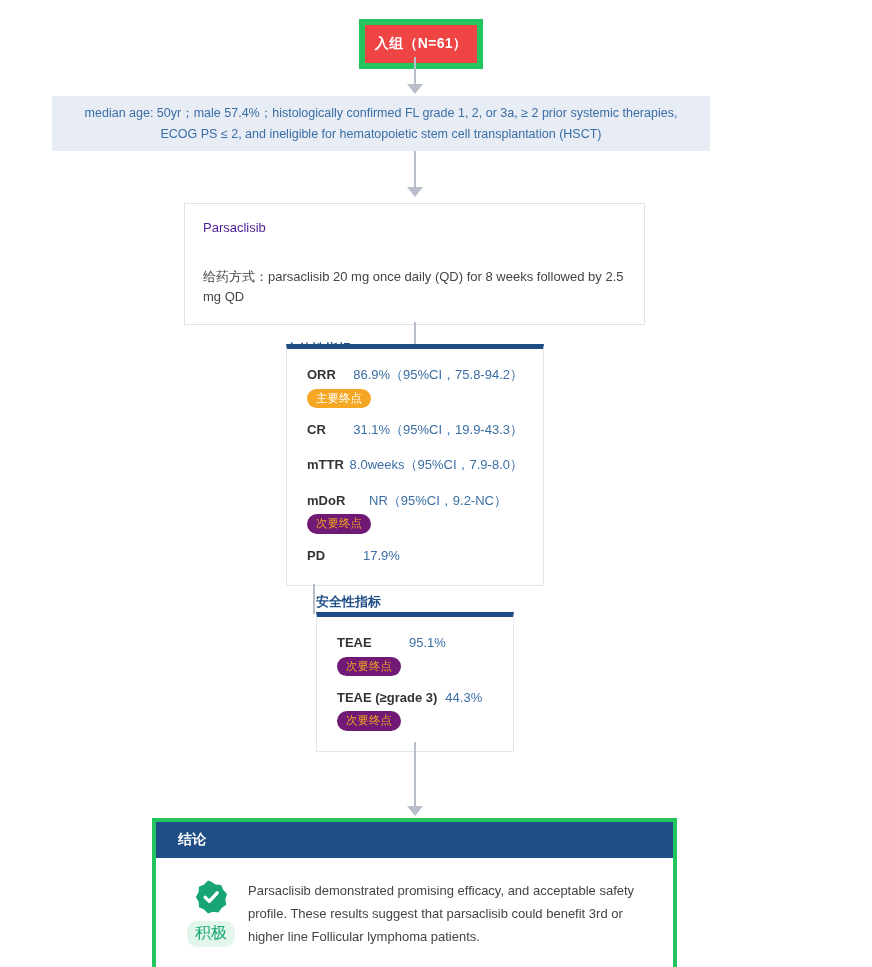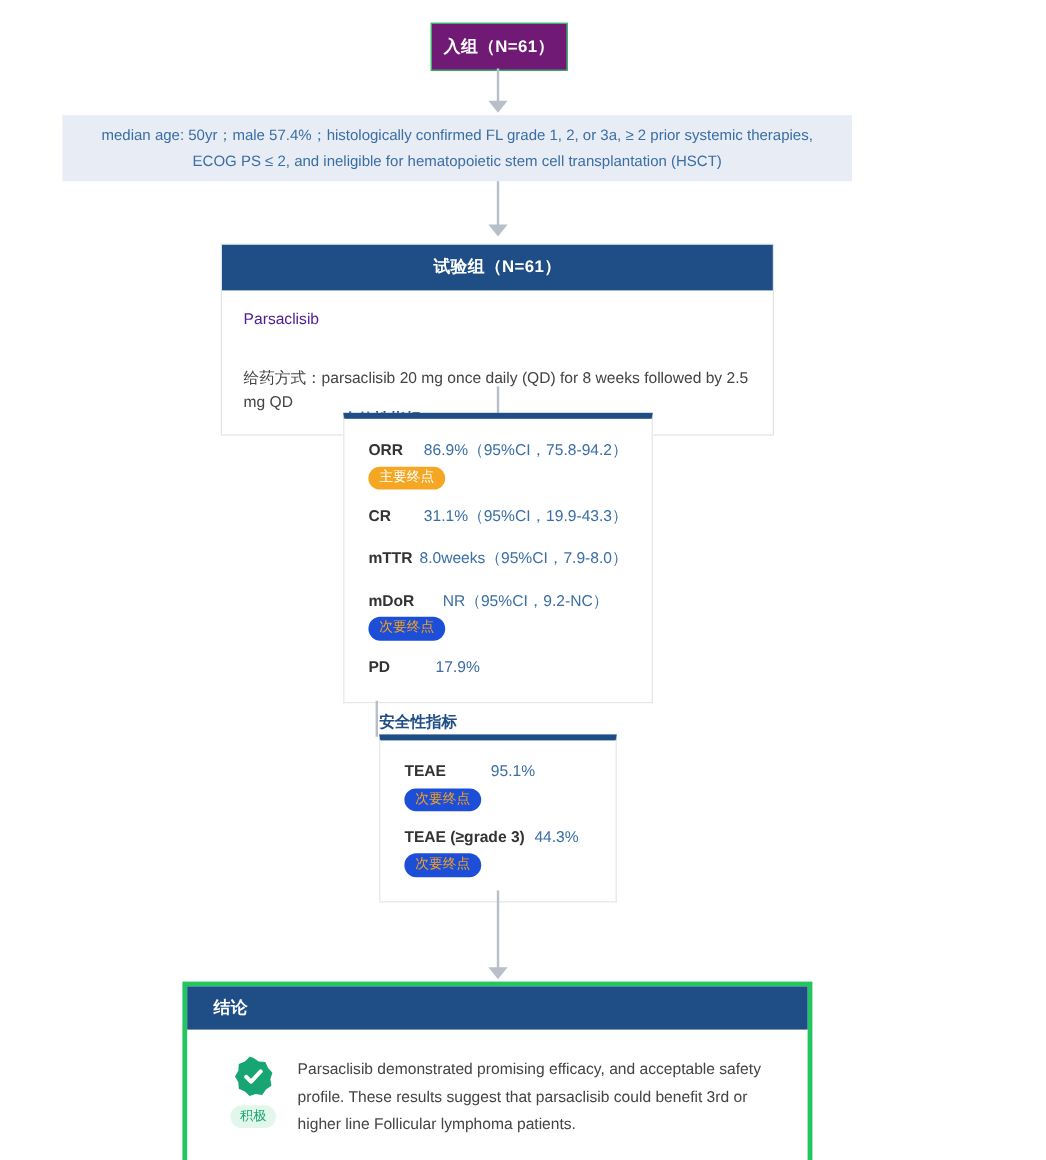--- a/index.html
+++ b/index.html
@@ -39,22 +39,22 @@
     border-top: 10px solid #b8bfc9;
   }
 
   
   .enroll-box {
     position: absolute;
     left: 359px;
     top: 19px;
     width: 112px;
     height: 38px;
-    background: #701a75;
-    border: 1px solid #22c55e;
+    background: #ef4444;
+    border: 6px solid #22c55e;
     color: #ffffff;
     font-size: 14px;
     font-weight: bold;
     display: flex;
     align-items: center;
     justify-content: center;
     letter-spacing: 0.3px;
   }
 
   
@@ -155,21 +155,21 @@
     padding: 2px 9px 3px 9px;
     margin-top: 4px;
     line-height: 1.25;
     white-space: nowrap;
   }
   .badge-primary {
     background: #f5a623;
     color: #ffffff;
   }
   .badge-secondary {
-    background: #1d4ed8;
+    background: #701a75;
     color: #f0a020;
   }
   .sp-12 { margin-bottom: 12px; }
   .sp-18 { margin-bottom: 16px; }
 
   
   .eff-name { width: 56px; }
   .eff-val-indent { padding-left: 6px; }
 
   
@@ -207,21 +207,21 @@
   }
   .hex-badge {
     width: 34px;
     height: 34px;
     position: relative;
   }
   .concl-tag {
     margin-top: 7px;
     background: #e3f6ec;
     color: #17a673;
-    font-size: 11px;
+    font-size: 16px;
     border-radius: 10px;
     padding: 2px 8px 3px 8px;
     line-height: 1.3;
   }
   .concl-text {
     flex: 1;
     font-size: 13px;
     color: #444444;
     line-height: 1.75;
     padding-top: 2px;
@@ -241,23 +241,20 @@
   <div class="arrowhead" style="top:84px;"></div>
 
   <div class="baseline-band">
     <span>median age: 50yr；male 57.4%；histologically confirmed FL grade 1, 2, or 3a, ≥ 2 prior systemic therapies, ECOG PS ≤ 2, and ineligible for hematopoietic stem cell transplantation (HSCT)</span>
   </div>
 
   <div class="conn" style="top:151px; height:38px;"></div>
   <div class="arrowhead" style="top:187px;"></div>
 
   <div class="arm-card">
-    <div class="arm-header">
-      <span>试验组（N=61）</span>
-    </div>
     <div class="arm-body">
       <div class="arm-drug">Parsaclisib</div>
       <div class="arm-dose">
         <span>给药方式：</span><span>parsaclisib 20 mg once daily (QD) for 8 weeks followed by 2.5 mg QD</span>
       </div>
     </div>
   </div>
 
   <div class="conn" style="top:322px; height:32px;"></div>
   <div class="arrowhead" style="top:350px;"></div>

